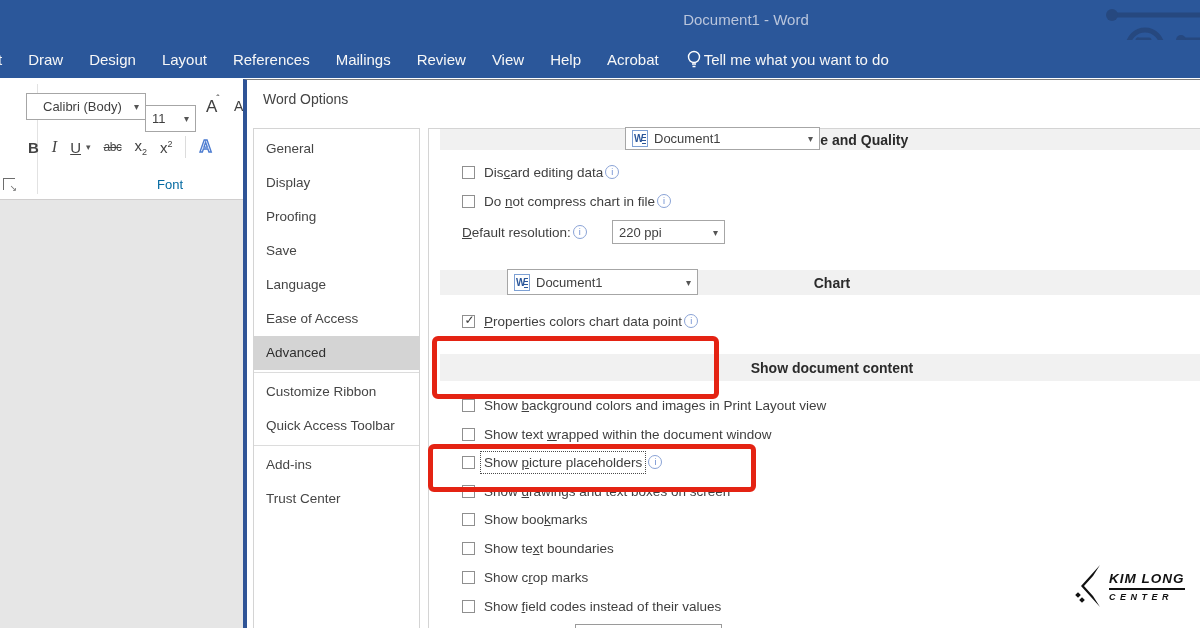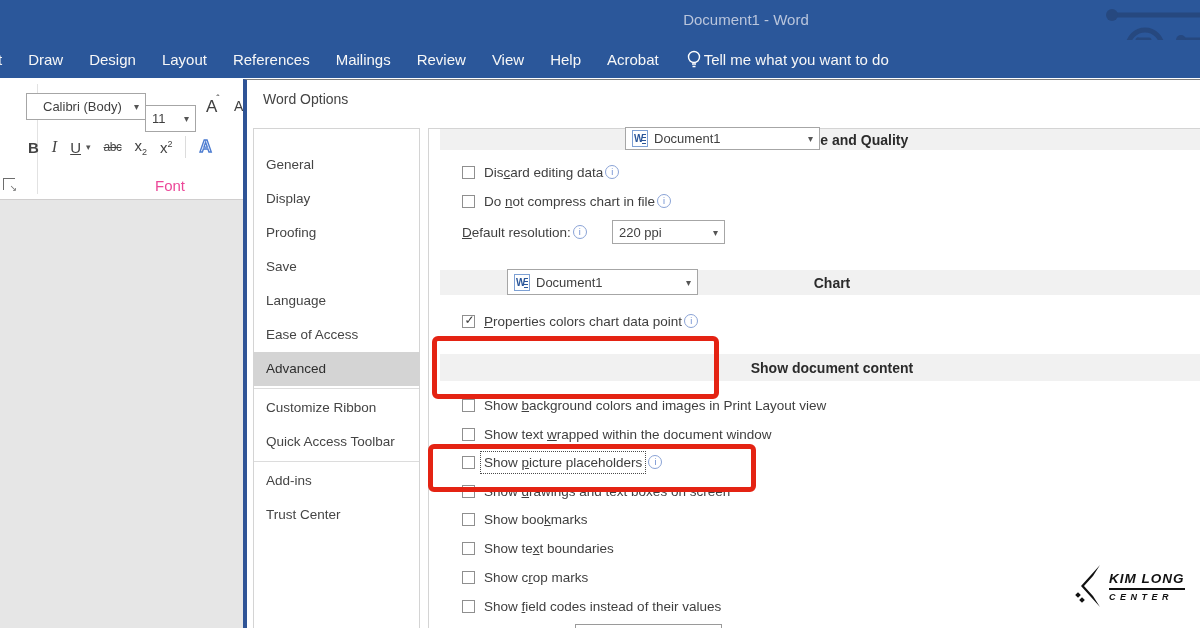--- a/index.html
+++ b/index.html
@@ -30,29 +30,29 @@
   .fb-b{font-weight:bold;}
   .fb-i{font-style:italic;font-family:"Liberation Serif",serif;font-size:16px;}
   .fb-u{text-decoration:underline;}
   .ucaret{font-size:9px;color:#555;margin-left:-8px;}
   .fb-st{font-size:12px;text-decoration:line-through;letter-spacing:-0.5px;}
   .fb-sub sub,.fb-sup sup{font-size:9px;}
   .vdiv{width:1px;height:22px;background:#dcdcdc;}
   .fb-fx{font-weight:bold;font-size:17px;color:#e9effb;-webkit-text-stroke:1.3px #4b7bd0;}
   .launcher{position:absolute;left:3px;top:100px;width:11px;height:11px;border-top:1px solid #6d6d6d;border-left:1px solid #6d6d6d;}
   .launcher i{font-style:normal;position:absolute;right:-2px;bottom:-3px;font-size:9px;color:#6d6d6d;}
-  .fontlabel{position:absolute;left:110px;top:99px;width:120px;text-align:center;font-size:15px;color:#ec4899;}
+  .fontlabel{position:absolute;left:110px;top:99px;width:120px;text-align:center;font-size:13px;color:#0369a1;}
 
   
   .docarea{left:0;top:200px;width:1200px;height:428px;background:#e6e6e6;}
 
   
   .dialog{left:243px;top:79px;width:957px;height:549px;background:#fff;border-left:4px solid #2f5496;border-top:1px solid #7d7d7d;box-sizing:border-box;}
   .dlg-title{left:263px;top:91px;font-size:14px;color:#444;}
-  .sidebar{left:253px;top:128px;width:167px;height:501px;background:#fff;border:1px solid #d4d4d4;box-sizing:border-box;padding-top:19px;overflow:hidden;}
+  .sidebar{left:253px;top:128px;width:167px;height:501px;background:#fff;border:1px solid #d4d4d4;box-sizing:border-box;padding-top:3px;overflow:hidden;}
   .side-item{height:34px;line-height:34px;padding-left:12px;font-size:13.5px;color:#454545;cursor:default;white-space:nowrap;}
   .side-item.sel{background:#d4d4d4;color:#2e2e2e;}
   .side-sep{height:1px;background:#dcdcdc;margin:2px 0;}
   .panel{left:428px;top:128px;width:772px;height:500px;background:#fff;border-left:1px solid #d4d4d4;border-top:1px solid #d4d4d4;box-sizing:border-box;}
 
   .band{position:absolute;left:440px;width:760px;background:#f1f1f1;display:flex;align-items:center;padding-left:24px;box-sizing:border-box;font-weight:bold;font-size:14px;color:#2b2b2b;z-index:1;justify-content:center;}
   .band u,.cbrow u,.plainrow u{text-decoration:underline;}
 
   .cbrow{position:absolute;left:462px;height:20px;display:flex;align-items:center;font-size:13.5px;color:#3f3f3f;z-index:2;white-space:nowrap;}
   .cb{width:13px;height:13px;border:1px solid #8f8f8f;background:#fff;box-sizing:border-box;margin-right:9px;flex:none;position:relative;}

